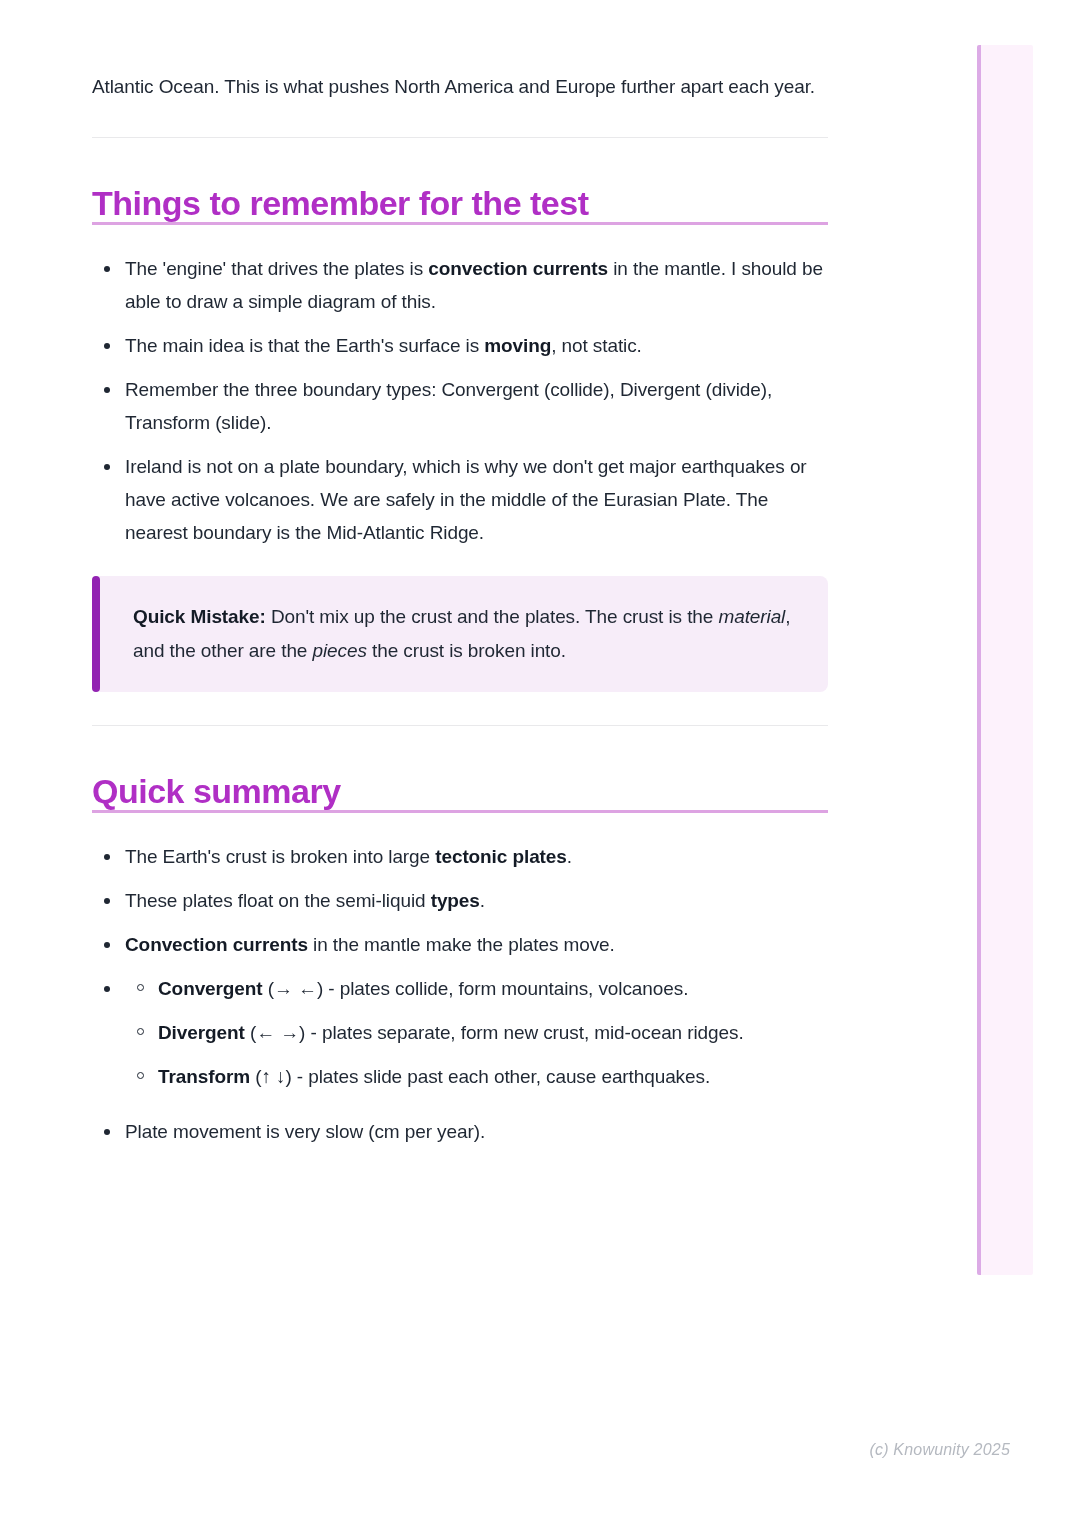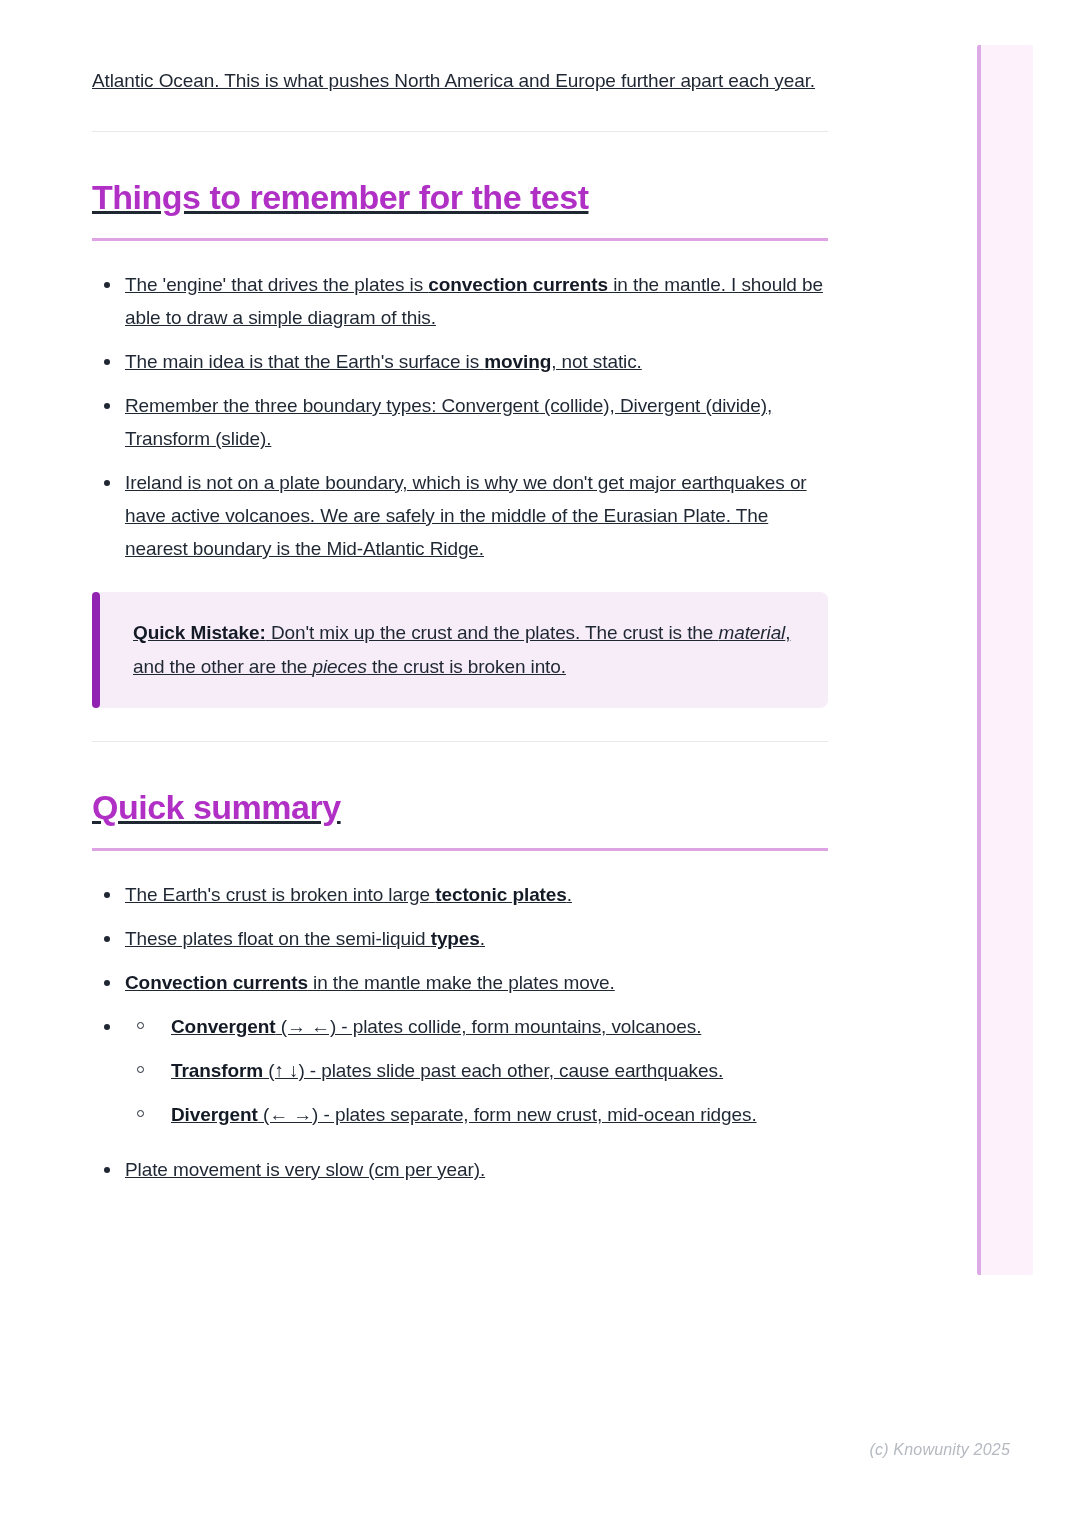--- a/index.html
+++ b/index.html
@@ -15,41 +15,41 @@
     --side-strip-line:#dcabe6;
   }
   *{box-sizing:border-box;}
   html,body{margin:0;padding:0;}
   body{
     width:1080px;height:1528px;position:relative;overflow:hidden;
     background:#ffffff;color:var(--text);
     font-family:"Liberation Sans","DejaVu Sans",sans-serif;
     -webkit-font-smoothing:antialiased;
   }
-  .main{position:absolute;left:92px;top:8px;width:736px;text-decoration:underline;}
+  .main{position:absolute;left:92px;top:14px;width:736px;}
   .intro{
     margin:56px 0 0;font-size:19px;line-height:34px;
     text-align:justify;letter-spacing:-0.1px;
   }
   .divider{border:0;border-top:1.5px solid var(--divider);margin:33px 0 0;}
   .section-heading{
-    margin:47px 0 0;padding:0 0 22px;
+    margin:47px 0 0;padding:0 0 0;
     border-bottom:3px solid var(--heading-underline);
     font-size:34px;line-height:37px;font-weight:700;
     letter-spacing:-0.5px;color:var(--accent);
   }
   ul.list{list-style:none;margin:27px 0 0;padding:0;font-size:19px;line-height:33px;letter-spacing:-0.1px;}
   ul.list>li{display:flex;margin:0 0 11px;}
   .dot{
     flex:0 0 auto;width:6px;height:6px;border-radius:50%;
     background:var(--text);margin:14px 0 0 12px;
   }
   .li-body{margin-left:15px;flex:1 1 auto;}
   ul.sub-list{list-style:none;margin:0;padding:0;}
-  ul.sub-list>li{display:flex;margin:0 0 11px;gap:13px;}
+  ul.sub-list>li{display:flex;margin:0 0 11px;}
   .ring{
     flex:0 0 auto;width:7px;height:7px;border-radius:50%;
     border:1.5px solid var(--text);margin:12px 0 0 12px;background:transparent;
   }
   .sub-body{margin-left:14px;flex:1 1 auto;}
   .callout{position:relative;margin:27px 0 0;background:var(--callout-bg);border-radius:8px;}
   .callout-bar{
     position:absolute;left:0;top:0;width:8px;height:100%;
     border-radius:8px;background:var(--callout-bar);
   }
@@ -121,25 +121,25 @@
     <li>
       <span class="dot"></span>
       <div class="li-body">
         <ul class="sub-list">
           <li>
             <span class="ring"></span>
             <div class="sub-body"><span class="seg-b">Convergent</span><span> (→ ←) - plates collide, form mountains, volcanoes.</span></div>
           </li>
           <li>
             <span class="ring"></span>
-            <div class="sub-body"><span class="seg-b">Transform</span><span> (↑ ↓) - plates slide past each other, cause earthquakes.</span></div>
+            <div class="sub-body"><span class="seg-b">Divergent</span><span> (← →) - plates separate, form new crust, mid-ocean ridges.</span></div>
           </li>
           <li>
             <span class="ring"></span>
-            <div class="sub-body"><span class="seg-b">Divergent</span><span> (← →) - plates separate, form new crust, mid-ocean ridges.</span></div>
+            <div class="sub-body"><span class="seg-b">Transform</span><span> (↑ ↓) - plates slide past each other, cause earthquakes.</span></div>
           </li>
         </ul>
       </div>
     </li>
     <li>
       <span class="dot"></span>
       <div class="li-body"><span>Plate movement is very slow (cm per year).</span></div>
     </li>
   </ul>
 

